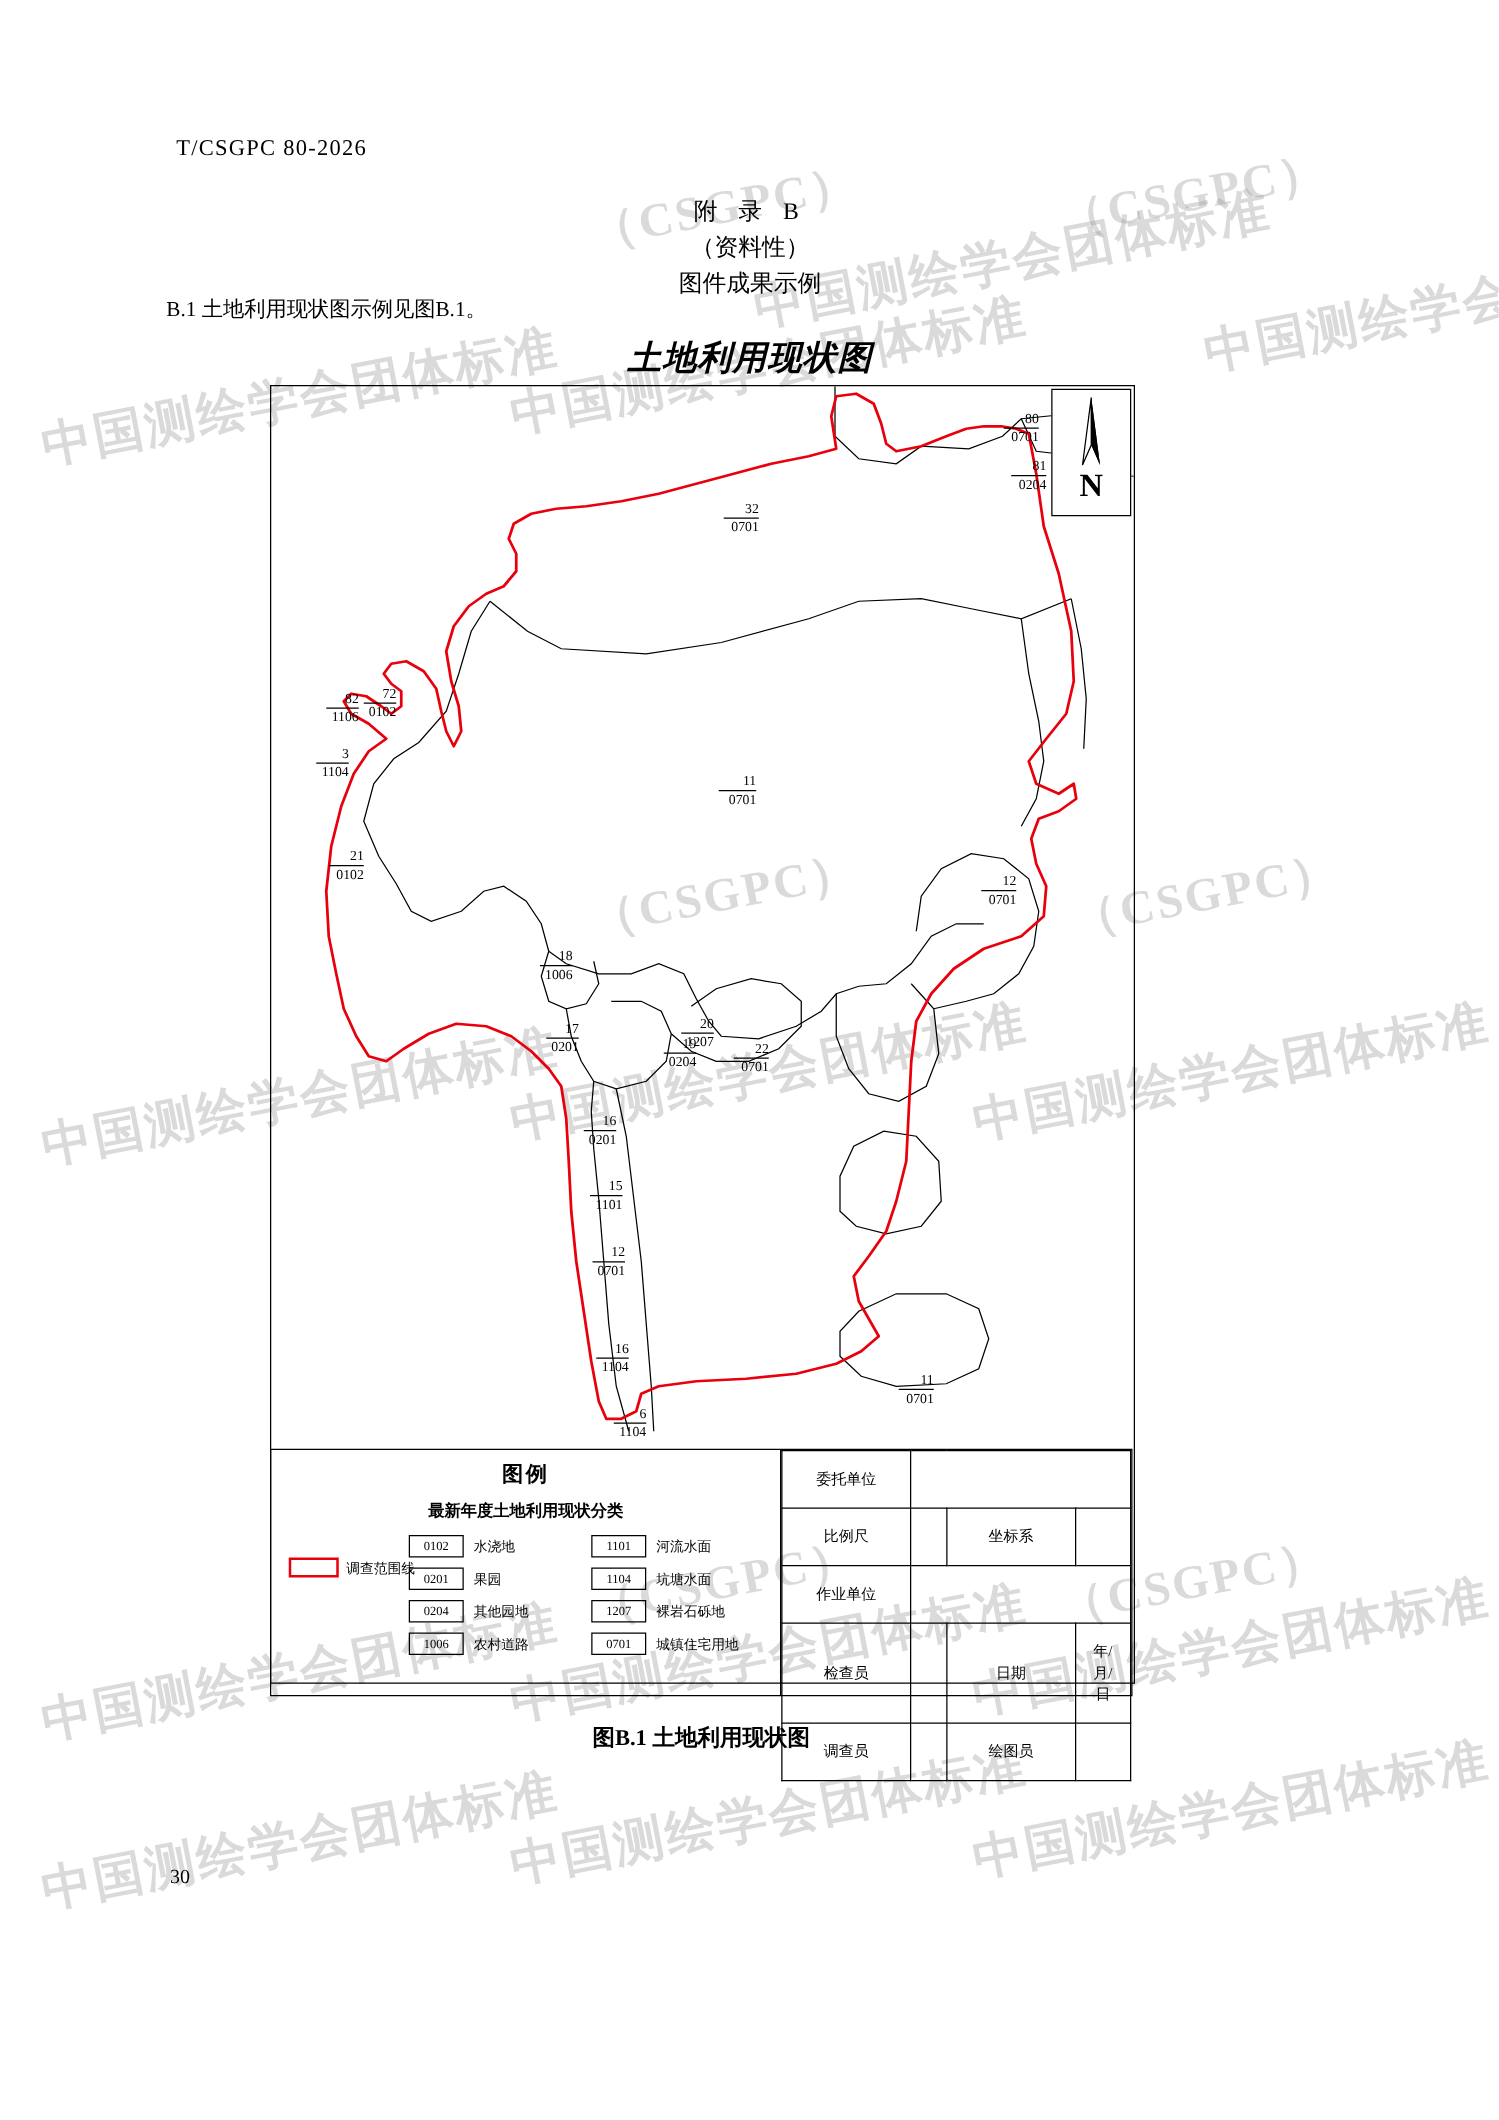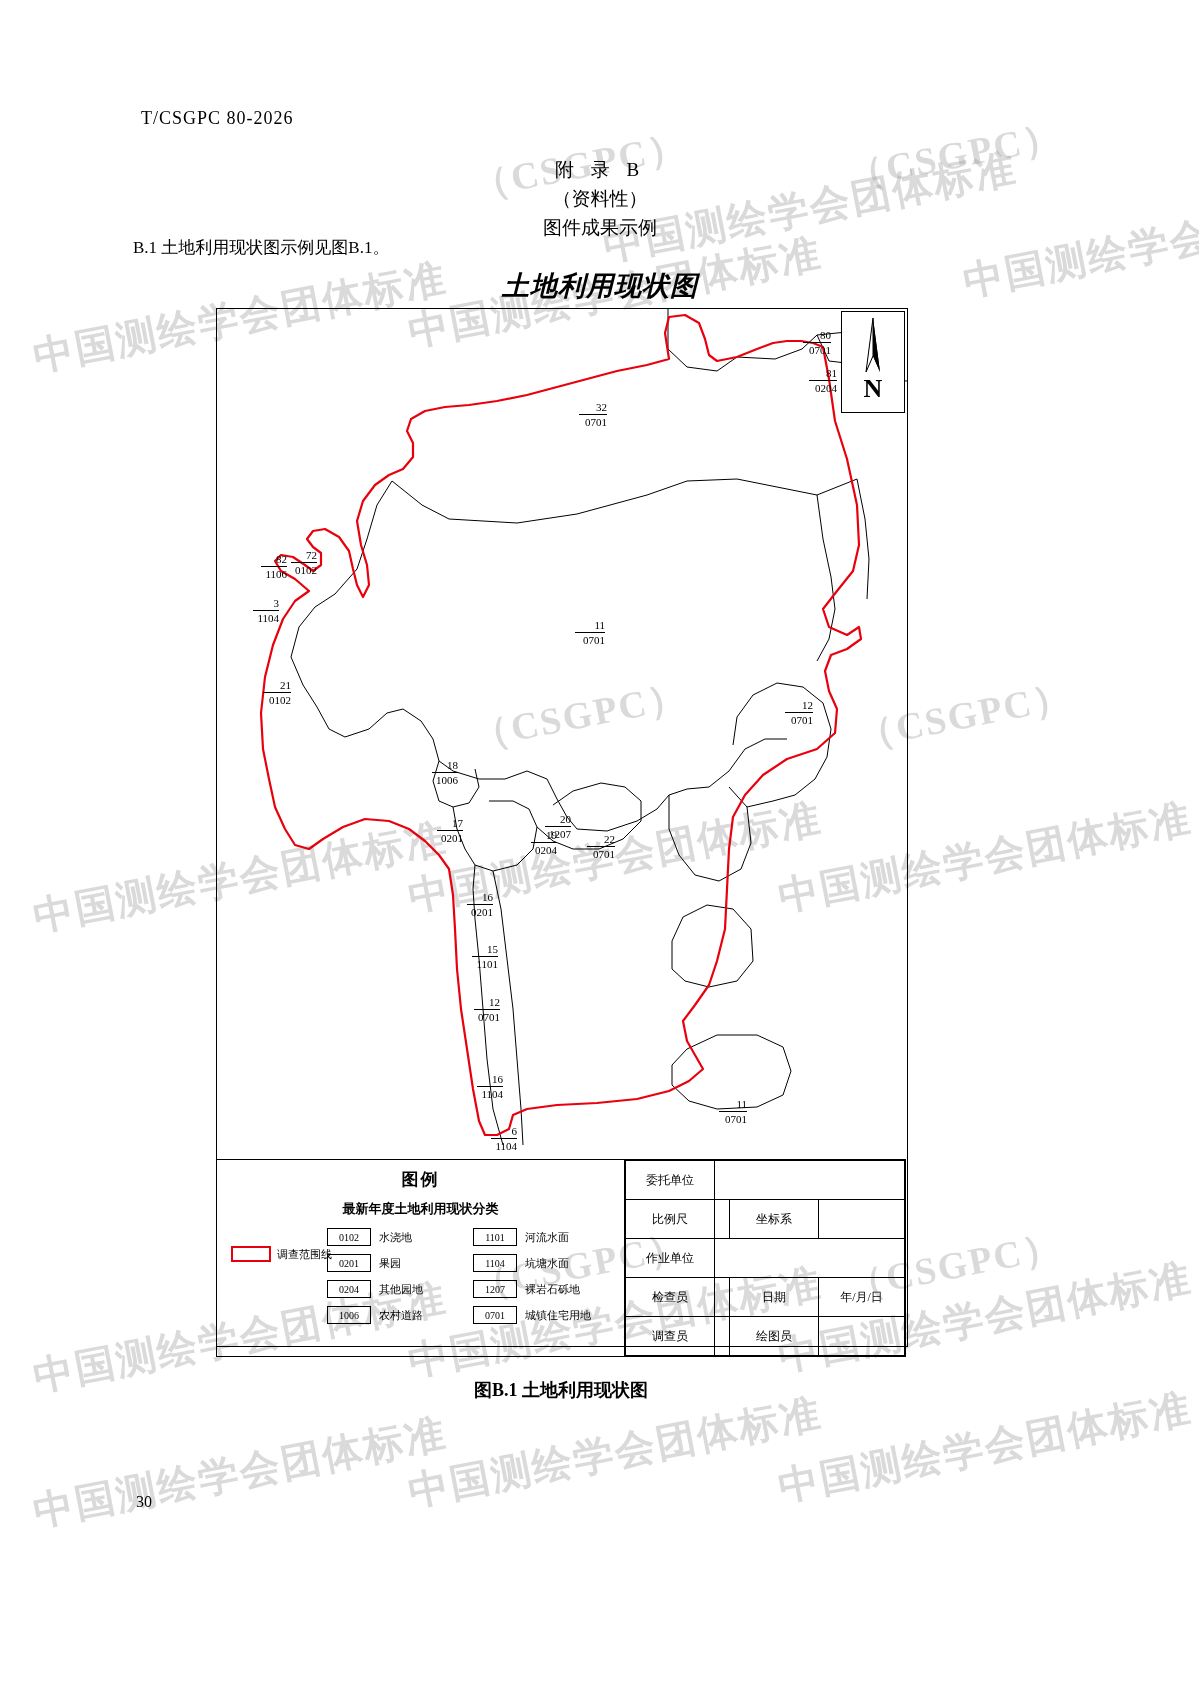--- a/index.html
+++ b/index.html
@@ -116,21 +116,21 @@
 
   
   .info-pane {
     position:absolute; left:408px; top:0; right:0; bottom:0;
   }
   .info-table {
     width:100%; height:100%; border-collapse:collapse;
     font-size:12px;
   }
   .info-table td {
-    border:1px solid #000; text-align:center; padding:4px;
+    border:1px solid #000; text-align:center; padding:14px;
   }
   .info-label { width:80px; }
   .fig-caption {
     position:absolute; left:216px; top:1378px; width:690px;
     text-align:center; font-size:18px; font-weight:bold;
   }
   .page-num { position:absolute; left:136px; top:1493px; font-size:16px; }
 </style>
 </head>
 <body>

